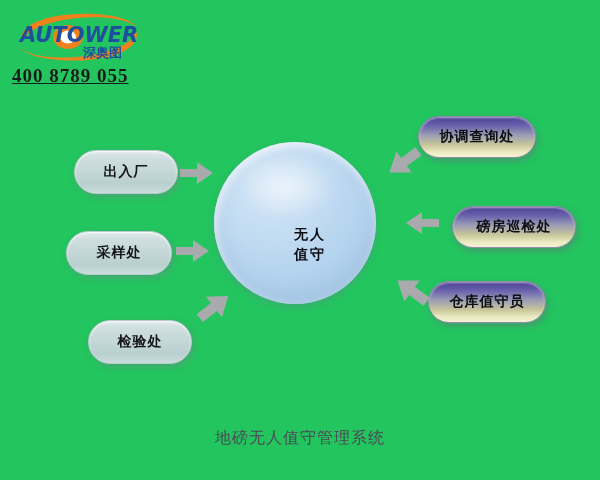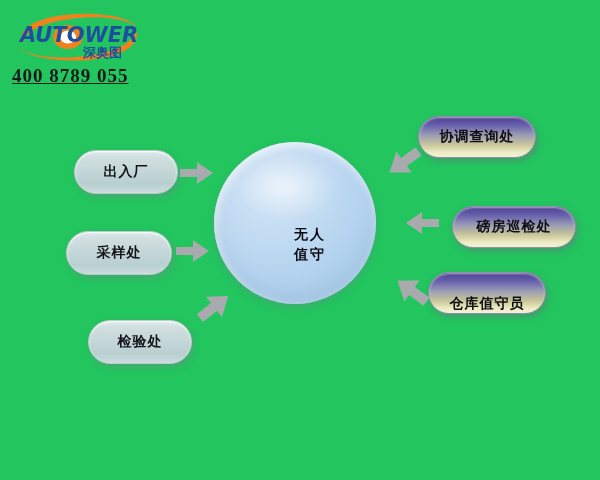--- a/index.html
+++ b/index.html
@@ -116,21 +116,21 @@
   }
 
   
   #node-left-0 { left: 74px;  top: 150px; width: 102px; height: 42px; }
   #node-left-1 { left: 66px;  top: 231px; width: 104px; height: 42px; font-family: Liberation Mono, monospace; }
   #node-left-2 { left: 88px;  top: 320px; width: 102px; height: 42px; }
 
   
   #node-right-0 { left: 418px; top: 116px; width: 116px; height: 40px; }
   #node-right-1 { left: 452px; top: 206px; width: 122px; height: 40px; }
-  #node-right-2 { left: 428px; top: 272px; width: 116px; height: 40px; align-items: flex-end; }
+  #node-right-2 { left: 428px; top: 281px; width: 116px; height: 40px; }
 
   
   .arrow {
     position: absolute;
     pointer-events: none;
   }
   .arrow svg { display: block; overflow: visible; }
 
   #arrow-l0 { left: 180px; top: 160px; }
   #arrow-l1 { left: 176px; top: 238px; }
@@ -231,14 +231,15 @@
     </svg>
   </div>
   <div class="arrow" id="arrow-r2">
     <svg width="40" height="38" viewBox="0 0 40 38">
       <g transform="rotate(36 20 19)">
         <path d="M38 14 L20 14 L20 6 L2 19 L20 32 L20 24 L38 24 Z" fill="#a9aaae"></path>
       </g>
     </svg>
   </div>
 
+  <div class="caption">地磅无人值守管理系统</div>
 
 </div>
 
 </body></html>

